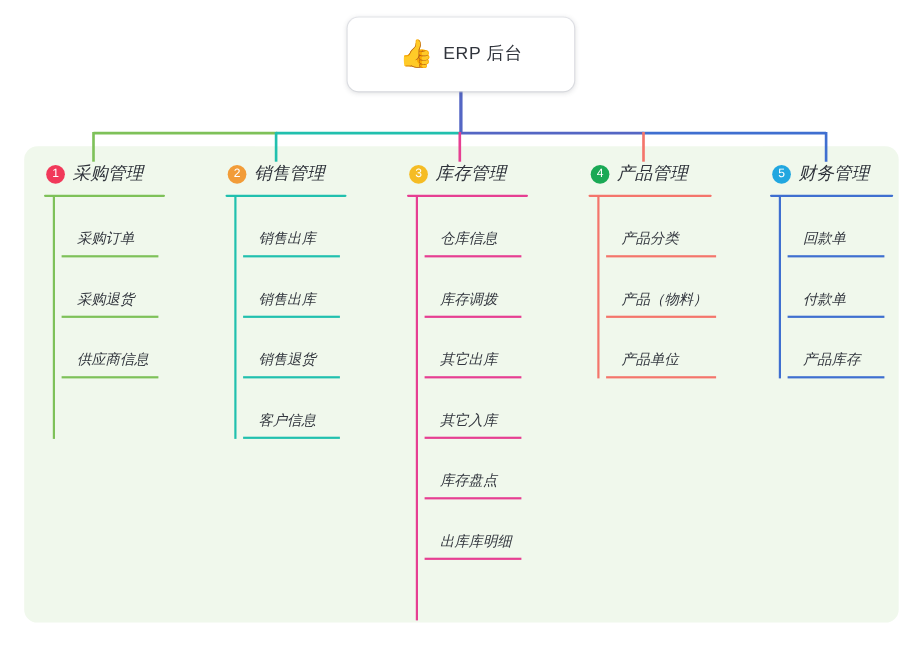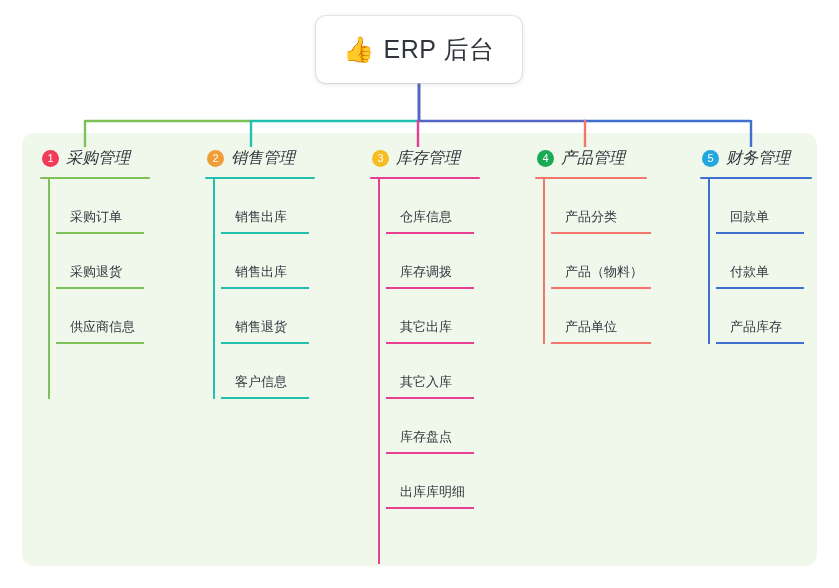--- a/index.html
+++ b/index.html
@@ -36,21 +36,21 @@
     justify-content: center;
     gap: 9px;
     box-sizing: border-box;
   }
   #root-card .emoji {
     font-size: 25px;
     line-height: 1;
     display: inline-block;
   }
   #root-card .title-text {
-    font-size: 25px;
+    font-size: 16px;
     color: #30343c;
     letter-spacing: 0.5px;
     white-space: nowrap;
   }
 
   
   #connectors {
     position: absolute;
     left: 0; top: 0;
     width: 839px;
@@ -101,20 +101,21 @@
   .col-rule {
     height: 2px;
     margin-top: 7px;
     border-radius: 1px;
   }
 
   .leaf-list {
     position: relative;
     margin-top: 0px;
     padding-left: 8px;
+    font-style: italic;
   }
   .leaf-spine {
     position: absolute;
     left: 8px;
     top: 0;
     width: 2px;
   }
   .leaf {
     position: relative;
     height: 55px;

